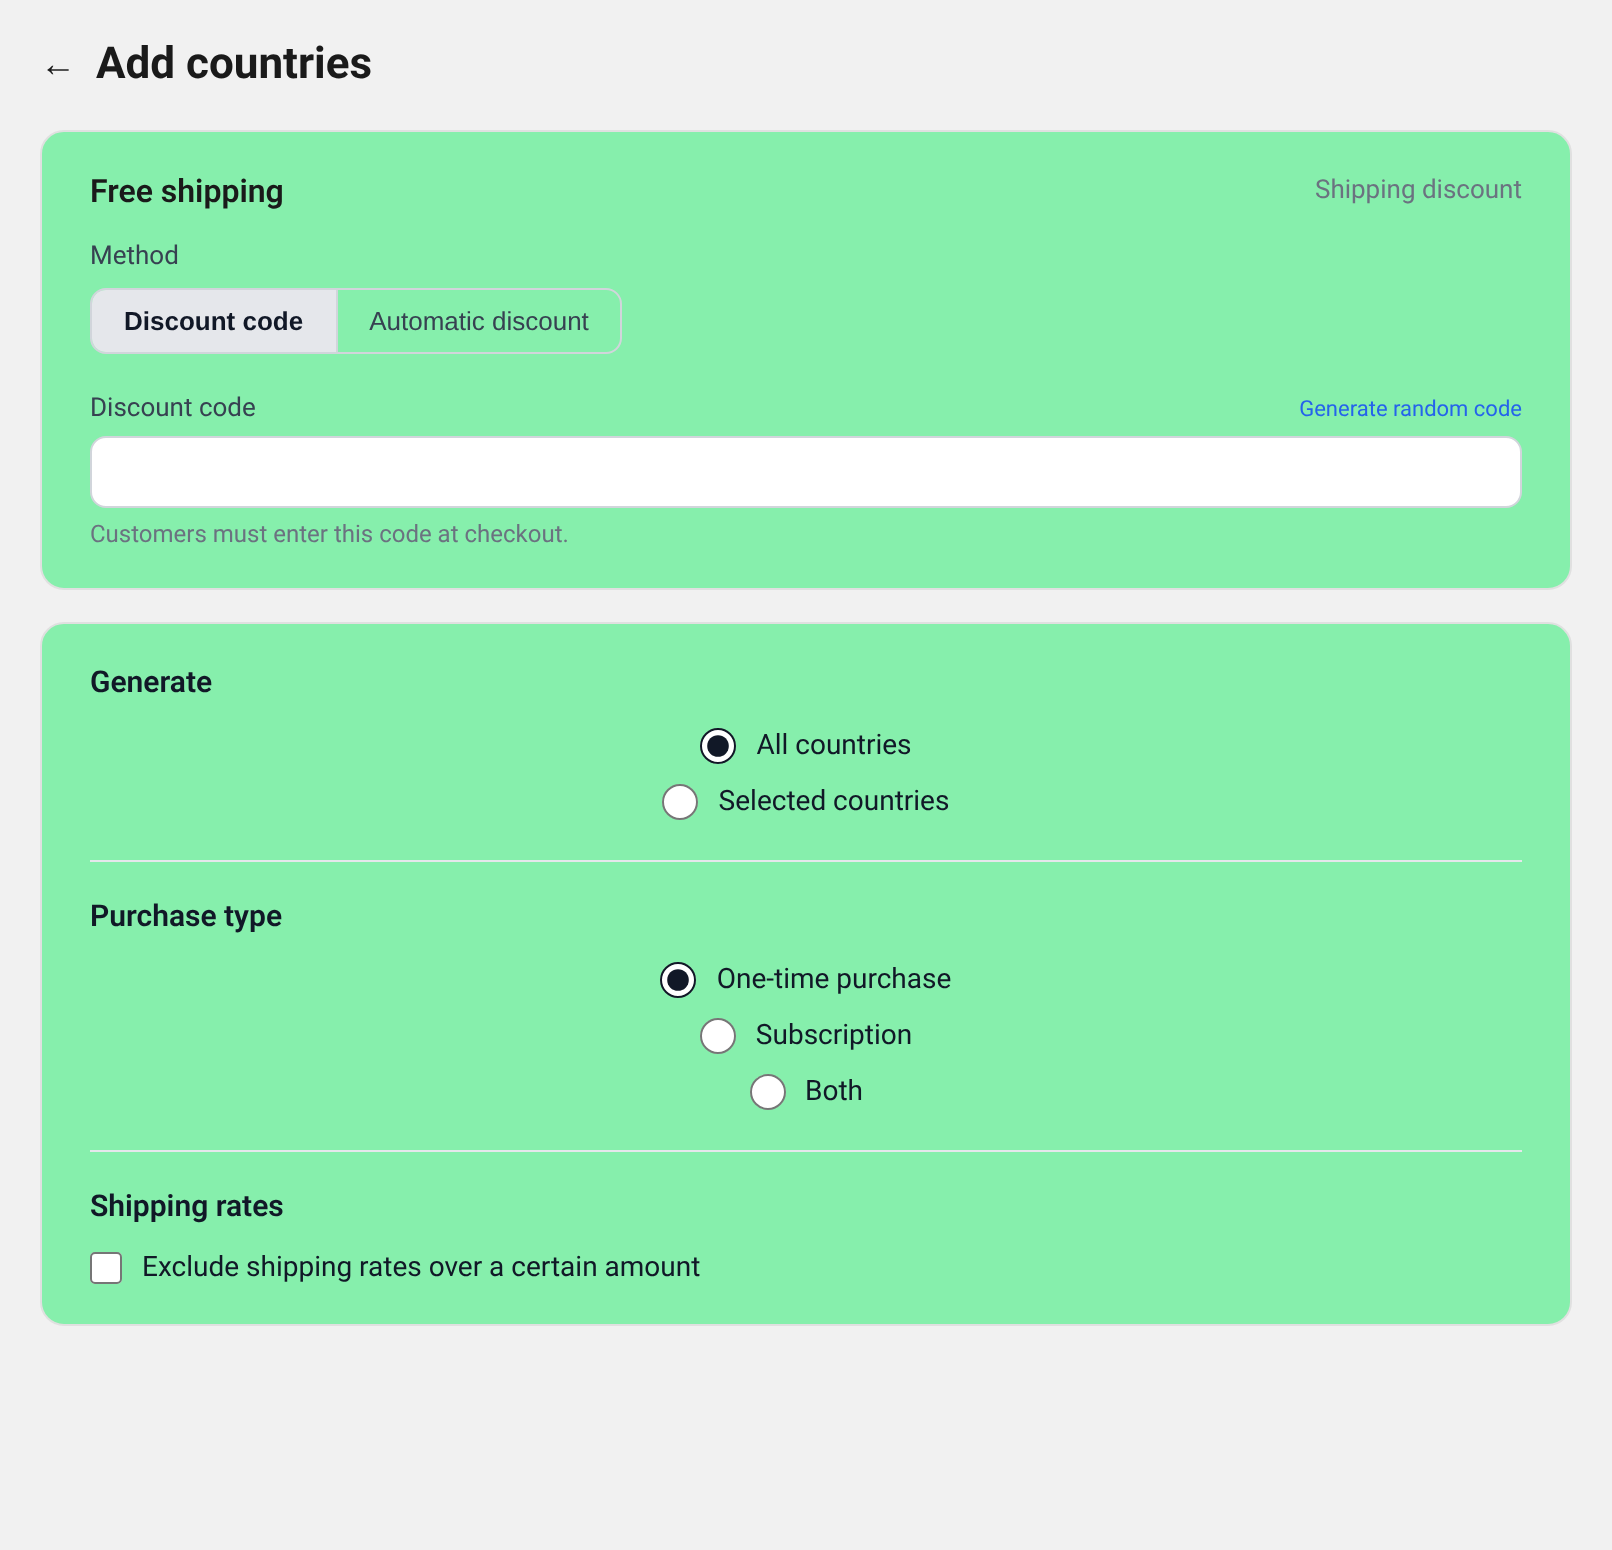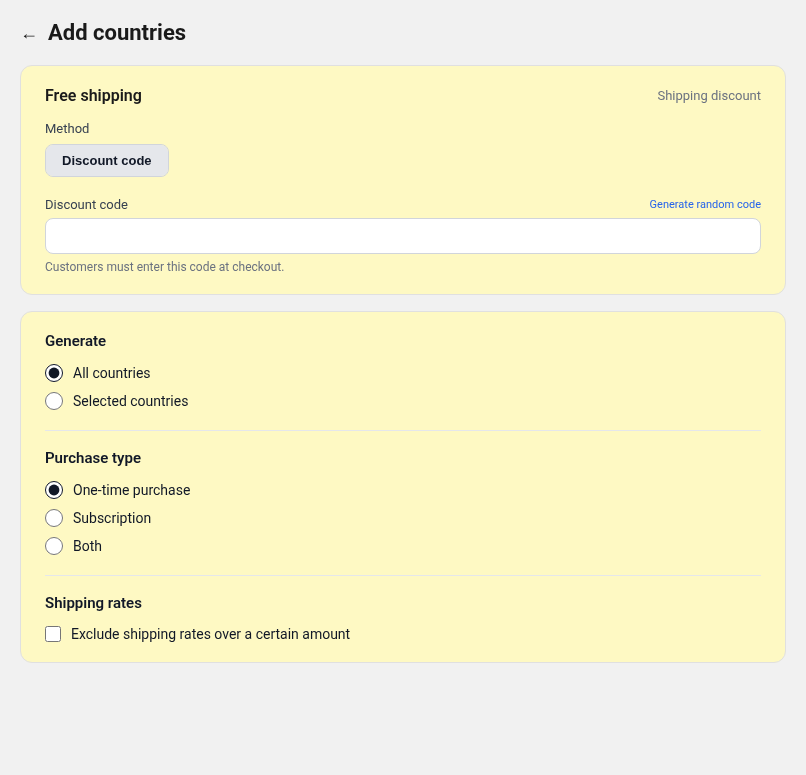--- a/index.html
+++ b/index.html
@@ -31,21 +31,21 @@
       cursor: pointer;
     }
 
     .page-title {
       font-size: 22px;
       font-weight: 700;
       color: #1a1a1a;
     }
 
     .card {
-      background: #fef9c3;
+      background: #86efac;
       border-radius: 12px;
       border: 1px solid #e0e0e0;
       padding: 20px 24px;
       margin-bottom: 16px;
     }
 
     .card-header {
       display: flex;
       justify-content: space-between;
       align-items: center;
@@ -147,20 +147,21 @@
       flex-direction: column;
       gap: 10px;
       margin-bottom: 20px;
     }
 
     .radio-option {
       display: flex;
       align-items: center;
       gap: 10px;
       cursor: pointer;
+      justify-content: center;
     }
 
     .radio-option input[type="radio"] {
       width: 18px;
       height: 18px;
       accent-color: #111827;
       cursor: pointer;
     }
 
     .radio-label {
@@ -205,20 +206,21 @@
 <div class="card">
   <div class="card-header">
     <span class="card-title">Free shipping</span>
     <span class="card-badge">Shipping discount</span>
   </div>
 
   <span class="label">Method</span>
 
   <div class="tab-group">
     <button class="tab-btn active">Discount code</button>
+    <button class="tab-btn">Automatic discount</button>
   </div>
 
   <div class="field-row">
     <span class="field-label">Discount code</span>
     <a class="generate-link">Generate random code</a>
   </div>
   <input type="text" class="text-input" placeholder="" style="">
   <p class="helper-text">Customers must enter this code at checkout.</p>
 </div>
 

